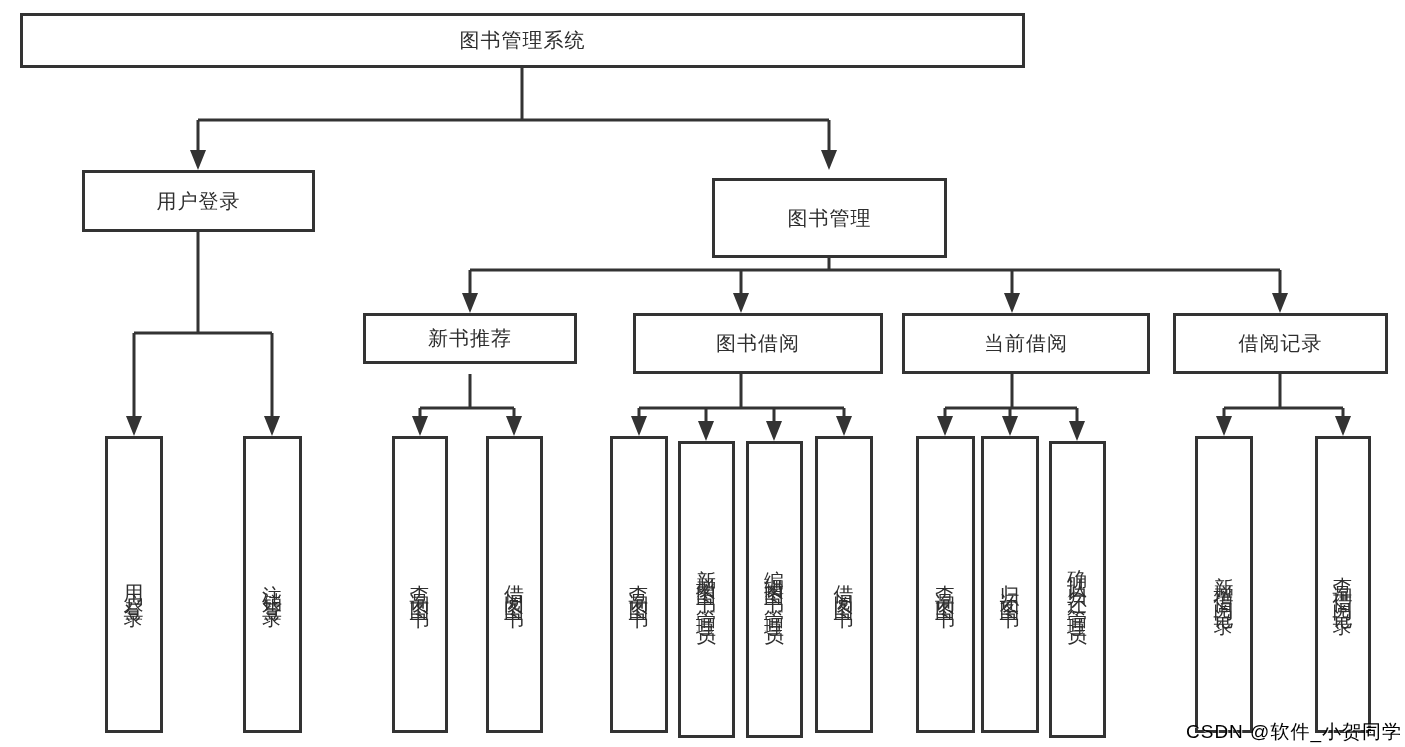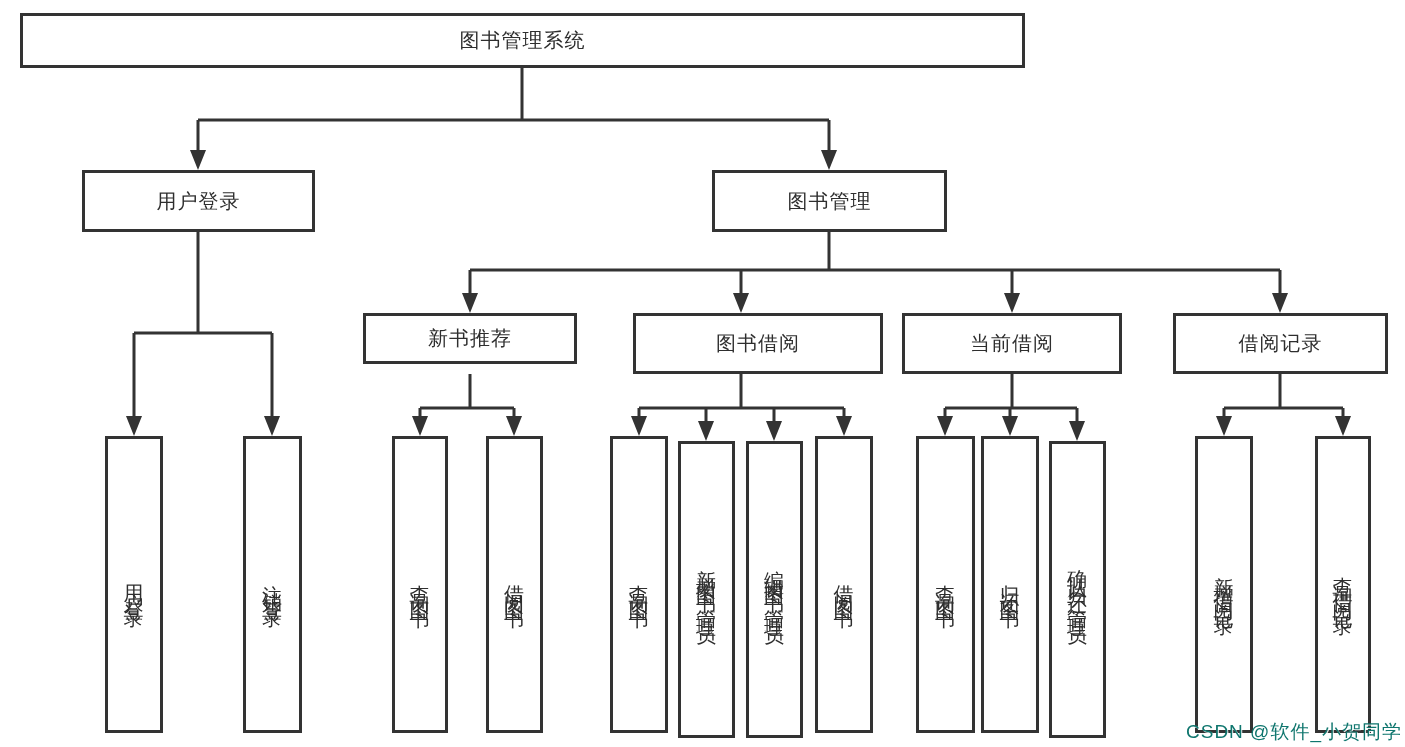--- a/index.html
+++ b/index.html
@@ -35,21 +35,21 @@
   }
   .node.v span {
     writing-mode: vertical-rl;
     text-orientation: mixed;
     font-size: 20px;
     letter-spacing: 8px;
     line-height: 1;
   }
   .watermark {
     position: absolute;
-    color: #0f766e;
+    color: #000000;
     font-size: 19px;
     letter-spacing: 1px;
     white-space: nowrap;
     text-shadow: 1px 1px 0 rgba(255,255,255,0.85);
     z-index: 10;
   }
 </style>
 </head>
 <body>
 
@@ -91,31 +91,31 @@
     <polygon points="1335,416 1351,416 1343,436"></polygon>
   </svg>
 
   <div class="node h" style="left:20px;top:13px;width:1005px;height:55px">
     <span>图书管理系统</span>
   </div>
 
   <div class="node h" style="left:82px;top:170px;width:233px;height:62px">
     <span>用户登录</span>
   </div>
-  <div class="node h" style="left:712px;top:170px;width:235px;height:62px">
+  <div class="node h" style="left:712px;top:178px;width:235px;height:80px">
     <span>图书管理</span>
   </div>
 
   <div class="node h" style="left:363px;top:313px;width:214px;height:51px">
     <span>新书推荐</span>
   </div>
   <div class="node h" style="left:633px;top:313px;width:250px;height:61px">
     <span>图书借阅</span>
   </div>
-  <div class="node h" style="left:902px;top:313px;width:220px;height:61px">
+  <div class="node h" style="left:902px;top:313px;width:248px;height:61px">
     <span>当前借阅</span>
   </div>
   <div class="node h" style="left:1173px;top:313px;width:215px;height:61px">
     <span>借阅记录</span>
   </div>
 
   <div class="node v" style="left:105px;top:436px;width:58px;height:297px">
     <span>用户登录</span>
   </div>
   <div class="node v" style="left:243px;top:436px;width:59px;height:297px">

